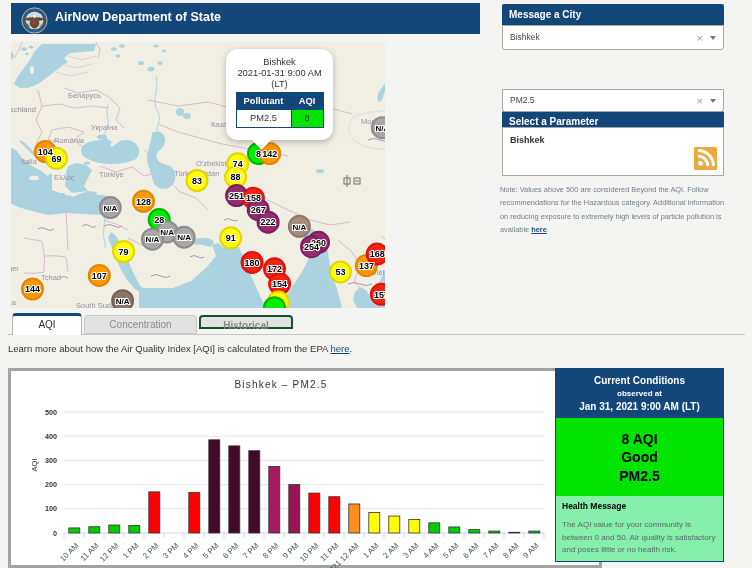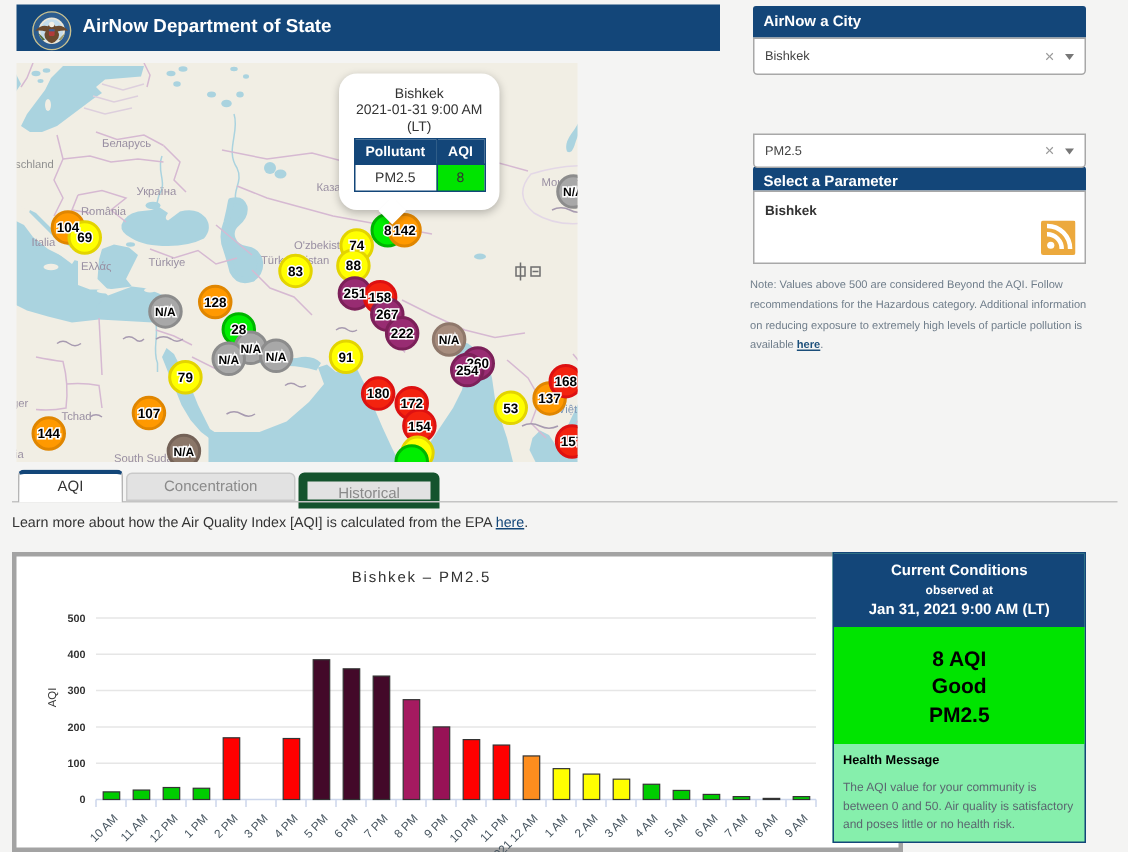--- a/index.html
+++ b/index.html
@@ -332,21 +332,21 @@
           </tr>
       <tr>
             <td style="background:#fff; width:55px;">PM2.5</td>
             <td style="background:#00e400; width:32px;">8</td>
           </tr>
     </tbody>
       </table>
   </div>
 </div>
 
-<div class="rhead abs" style="top:4px;">AirNow a City</div>
+<div class="rhead abs" style="top:4px;">Message a City</div>
 <div class="rdrop abs" style="top:25px; height:25px; line-height:23px; padding-left:7px;">Bishkek
   <span class="xicon" style="right:20px; top:1px;">×</span>
   <span class="caret" style="right:7px; top:10px;"></span>
 </div>
 <div class="rhead abs" style="top:67px; height:22px; line-height:22px;margin-top:44px;">Select a Parameter</div>
 <div class="rdrop abs" style="top:89px; height:23px; line-height:21px; padding-left:7px;">PM2.5
   <span class="xicon" style="right:20px; top:1px;">×</span>
   <span class="caret" style="right:7px; top:9px;"></span>
 </div>
 <div id="rssbox" class="abs">
@@ -355,21 +355,21 @@
     <rect width="23" height="23" rx="1.5" fill="#eca93d"></rect>
     <circle cx="6.5" cy="16.5" r="2.4" fill="#fff"></circle>
     <path d="M4,9.2 A9.6,9.6 0 0 1 13.8,19" stroke="#fff" stroke-width="3" fill="none"></path>
     <path d="M4,3.6 A15.2,15.2 0 0 1 19.4,19" stroke="#fff" stroke-width="3" fill="none"></path>
   </svg>
 </div>
 <div id="note" class="abs">Note: Values above 500 are considered Beyond the AQI. Follow<br>recommendations for the Hazardous category. Additional information<br>on reducing exposure to extremely high levels of particle pollution is<br>available <a href="#">here</a>.</div>
 
 <div class="tab abs" style="left:12px; top:313px; width:70px; background:#fff; border:1px solid #b5b5b5; border-top:3px solid #134679; border-bottom:none; height:22px; line-height:17px; color:#333; z-index:2;">AQI</div>
 <div class="tab abs" style="left:84px; top:315px; width:113px; height:19px; background:#e2e2e2; border:1px solid #c9c9c9; line-height:17px; color:#8a8a8a;">Concentration</div>
-<div class="tab abs" style="left:199px; top:315px; width:94px; height:24px; background:#e2e2e2; border:6px solid #14532d; line-height:17px; color:#8a8a8a;">Historical</div>
+<div class="tab abs" style="left:199px; top:315px; width:94px; height:14px; background:#e2e2e2; border:2px solid #14532d; line-height:17px; color:#8a8a8a;font-weight:bold;">Historical</div>
 <div id="tabline" class="abs"></div>
 <div id="learn" class="abs">Learn more about how the Air Quality Index [AQI] is calculated from the EPA <a href="#">here</a>.</div>
 
 <div id="chartpanel" class="abs">
 <svg width="535" height="198" viewBox="0 0 535 198" id="chartsvg">
       <text x="270" y="17" font-size="10" letter-spacing="1.2" fill="#333" text-anchor="middle" font-family="Liberation Sans, sans-serif">Bishkek – PM2.5</text>
       <line x1="53" y1="162" x2="533" y2="162" stroke="#ccd6eb" stroke-width="1"></line>
       <text x="46" y="164.5" font-size="7.2" font-weight="bold" fill="#333" text-anchor="end" font-family="Liberation Sans, sans-serif">0</text>
       <line x1="53" y1="137.8" x2="533" y2="137.8" stroke="#e6e6e6" stroke-width="1"></line>
       <text x="46" y="140.3" font-size="7.2" font-weight="bold" fill="#333" text-anchor="end" font-family="Liberation Sans, sans-serif">100</text>

